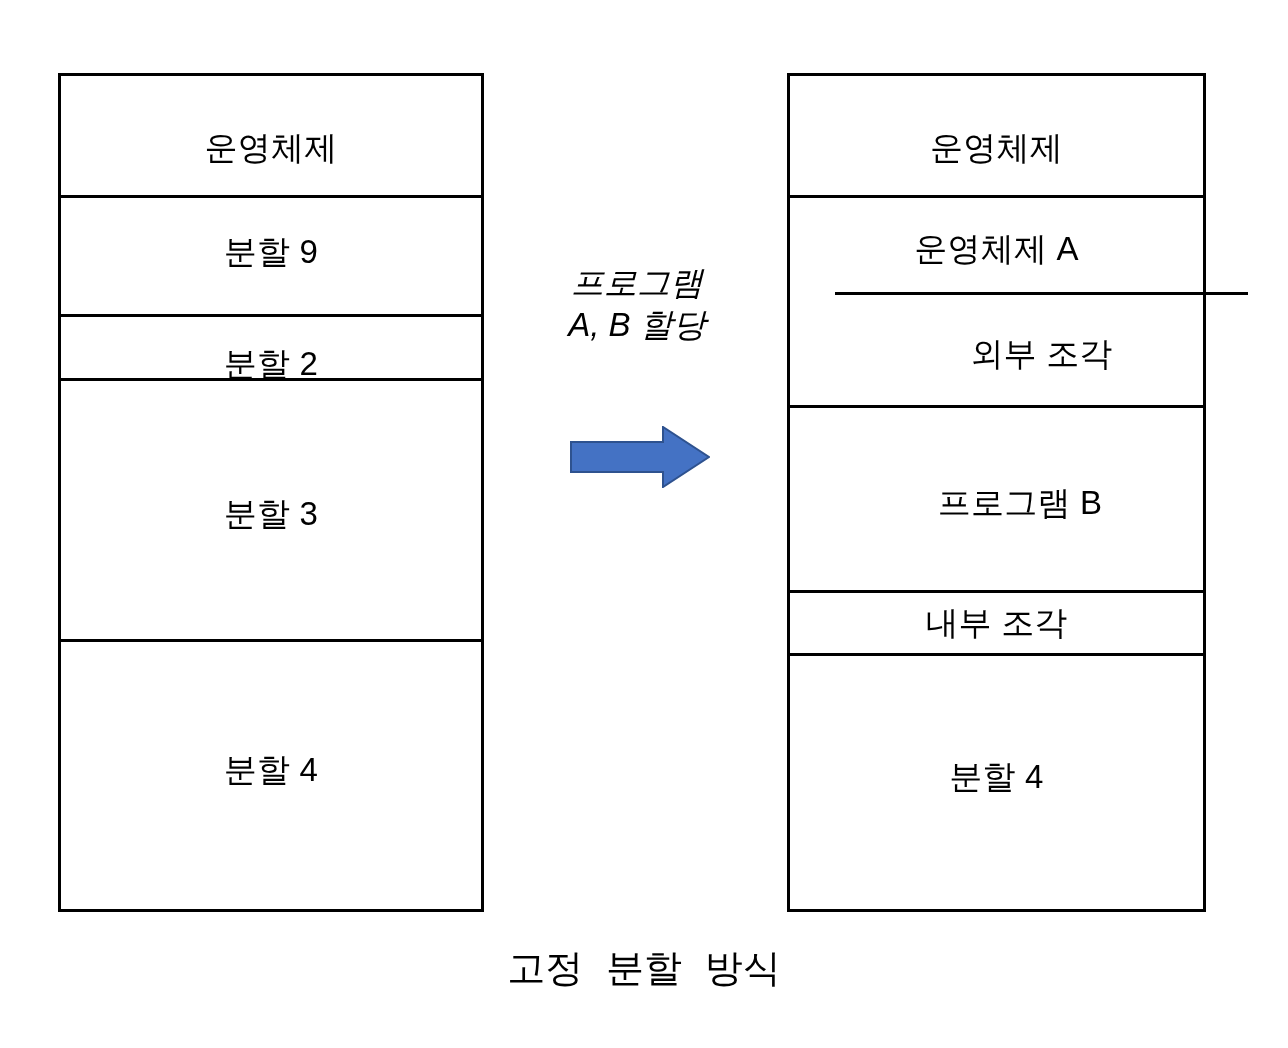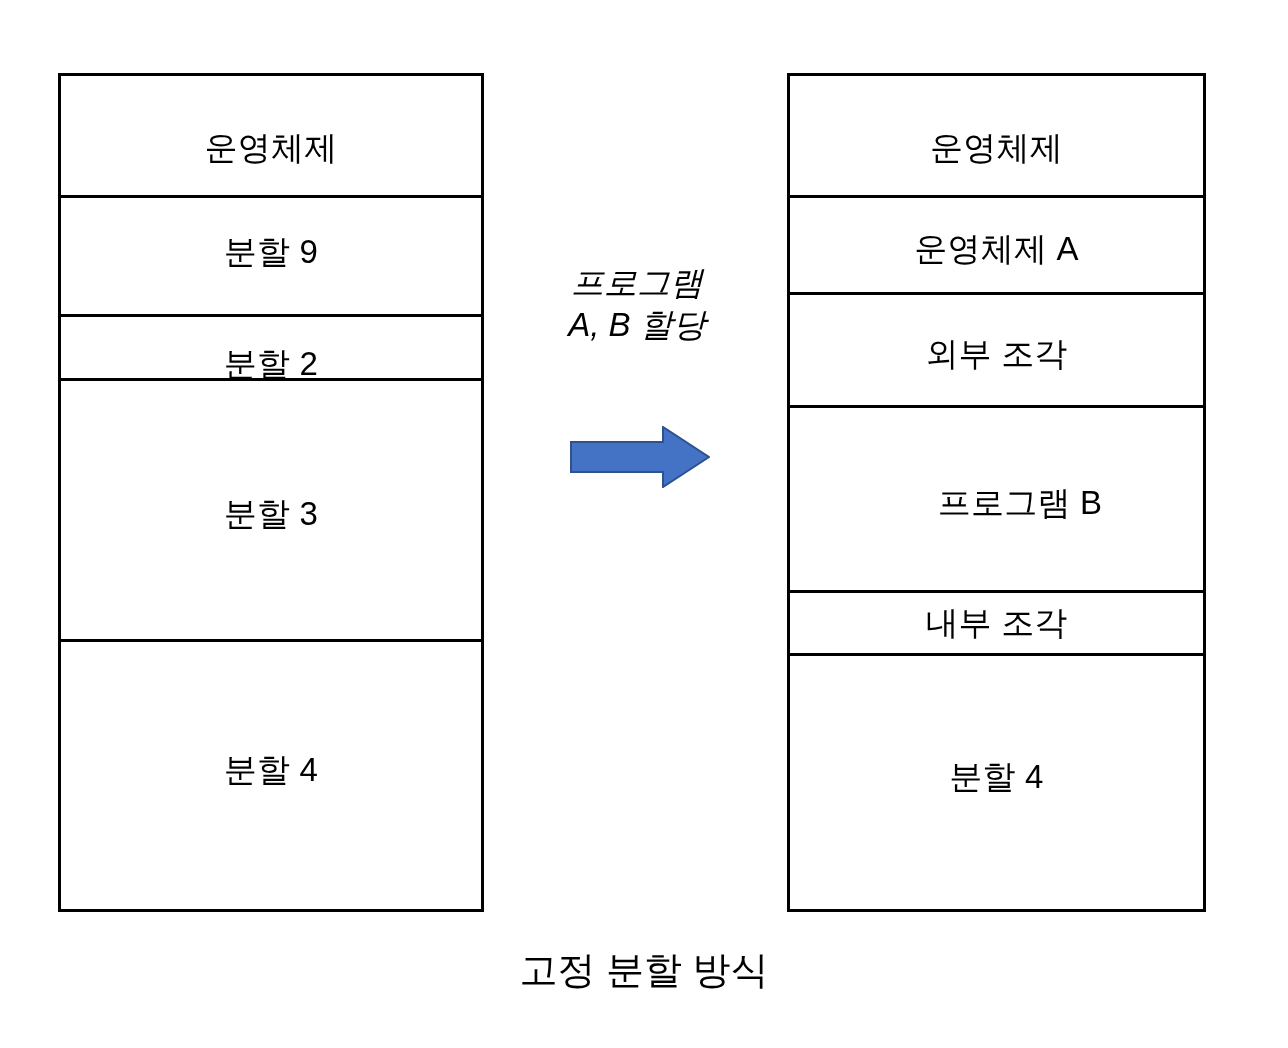--- a/index.html
+++ b/index.html
@@ -105,20 +105,21 @@
   
   #diagram-caption {
     position: absolute;
     left: 0;
     top: 932px;
     width: 1288px;
     text-align: center;
     font-size: 38px;
     line-height: 1.2;
     color: #000000;
+    font-family: Liberation Mono, monospace;
   }
 </style>
 </head>
 <body>
 
 <div id="stage">
 
   <div id="column-before" class="mem-column">
 
     <div class="mem-cell nudge-down-12" style="top:0px; height:119px;">
@@ -146,21 +147,21 @@
   <div id="column-after" class="mem-column">
 
     <div class="mem-cell nudge-down-12" style="top:0px; height:119px;">
       <span class="cell-label">운영체제</span>
     </div>
 
     <div class="mem-cell nudge-down-4" style="top:119px; height:97px;">
       <span class="cell-label">운영체제 A</span>
     </div>
 
-    <div class="mem-cell nudge-down-4" style="top:216px; height:113px;">
+    <div class="mem-cell nudge-down-4" style="top:216px; height:113px;margin-left:45px;">
       <span class="cell-label">외부 조각</span>
     </div>
 
     <div class="mem-cell nudge-down-4" style="top:329px; height:185px;padding-left:47px;">
       <span class="cell-label">프로그램 B</span>
     </div>
 
     <div class="mem-cell" style="top:514px; height:63px;">
       <span class="cell-label">내부 조각</span>
     </div>

